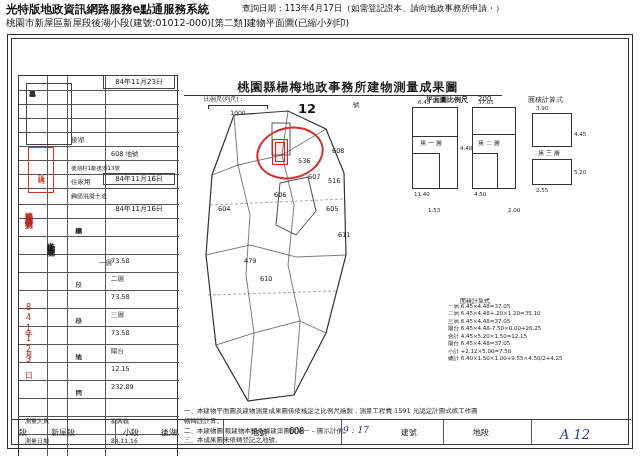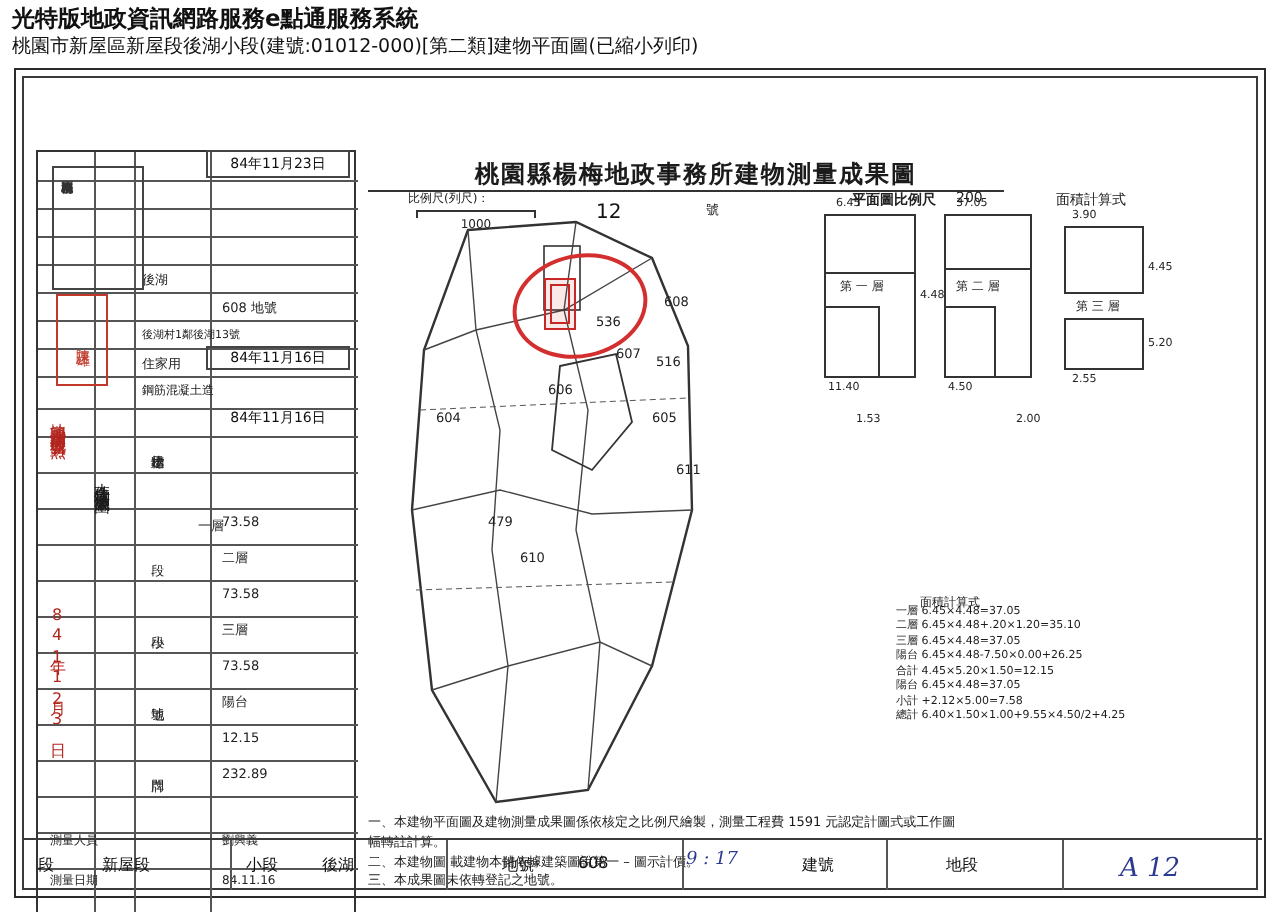--- a/index.html
+++ b/index.html
@@ -117,21 +117,21 @@
   
   .bottom-strip {
     position:absolute; left:3px; bottom:3px; width:620px; height:26px;
     border-top:1px solid #3a3a3a;
   }
   .bs-cell { position:absolute; top:0; bottom:0; font-size:8px; color:#111; }
   .bs-sep { position:absolute; top:0; bottom:0; width:1px; background:#555; }
 
   
   .lotnum { position:absolute; font-size:6.5px; color:#222; }
-  .lotnum-b { position:absolute; font-size:10px; color:#111; font-weight:normal; }
+  .lotnum-b { position:absolute; font-size:13px; color:#111; font-weight:bold; }
 
   
   .red-ellipse {
     position:absolute; left:248px; top:92px; width:68px; height:52px;
     border:2px solid #d32f2f; border-radius:50%;
     transform:rotate(-12deg);
   }
   .red-mark {
     position:absolute; left:264px; top:104px; width:16px; height:26px;
     border:1.5px solid #c62828; background:rgba(210,40,40,0.10);
@@ -174,20 +174,21 @@
   }
 </style>
 </head>
 <body>
 
 <div id="page">
 
   <div class="hdr">
     <div class="hdr-title">光特版地政資訊網路服務e點通服務系統</div>
     <div class="hdr-sub">桃園市新屋區新屋段後湖小段(建號:01012-000)[第二類]建物平面圖(已縮小列印)</div>
+    <div class="hdr-right">查詢日期：113年4月17日（如需登記證本、請向地政事務所申請・）</div>
   </div>
 
   <div class="sheet">
     <div class="sheet-inner"></div>
 
     <div class="draw-title">桃園縣楊梅地政事務所建物測量成果圖</div>
     <div class="title-underline"></div>
 
     <div class="form-table">
 

